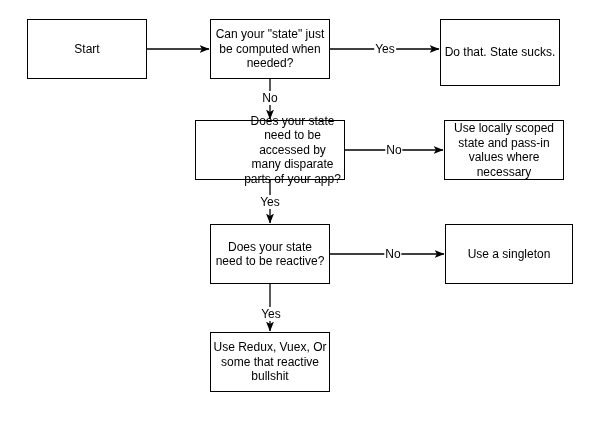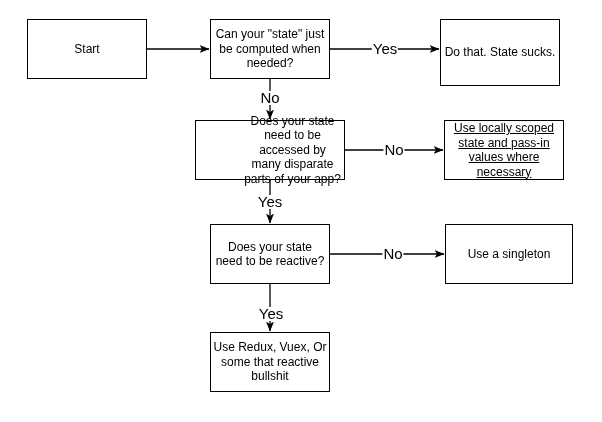--- a/index.html
+++ b/index.html
@@ -33,29 +33,29 @@
     justify-content: center;
     text-align: center;
     font-size: 12px;
     line-height: 14.5px;
     padding: 0 2px;
   }
   .node-start    { left: 27px;  top: 19px;  width: 120px; height: 60px; }
   .node-q1       { left: 210px; top: 19px;  width: 120px; height: 60px; }
   .node-a1       { left: 440px; top: 19px;  width: 120px; height: 67px; }
   .node-q2       { left: 195px; top: 120px; width: 150px; height: 60px; padding-left: 47px; }
-  .node-a2       { left: 444px; top: 120px; width: 120px; height: 60px; text-decoration: underline; }
+  .node-a2       { left: 444px; top: 120px; width: 120px; height: 60px; }
   .node-q3       { left: 210px; top: 224px; width: 120px; height: 60px; }
   .node-a3       { left: 445px; top: 224px; width: 128px; height: 60px; }
   .node-a4       { left: 210px; top: 332px; width: 120px; height: 60px; }
   .edge-label {
     position: absolute;
     transform: translate(-50%, -50%);
     background: #ffffff;
-    font-size: 15px;
+    font-size: 12px;
     line-height: 14px;
     padding: 0 1px;
     white-space: nowrap;
   }
   .lbl-q1-yes { left: 385px; top: 49px;  }
   .lbl-q1-no  { left: 270px; top: 98px;  }
   .lbl-q2-no  { left: 394px; top: 150px; }
   .lbl-q2-yes { left: 270px; top: 202px; }
   .lbl-q3-no  { left: 393px; top: 254px; }
   .lbl-q3-yes { left: 271px; top: 314px; }

